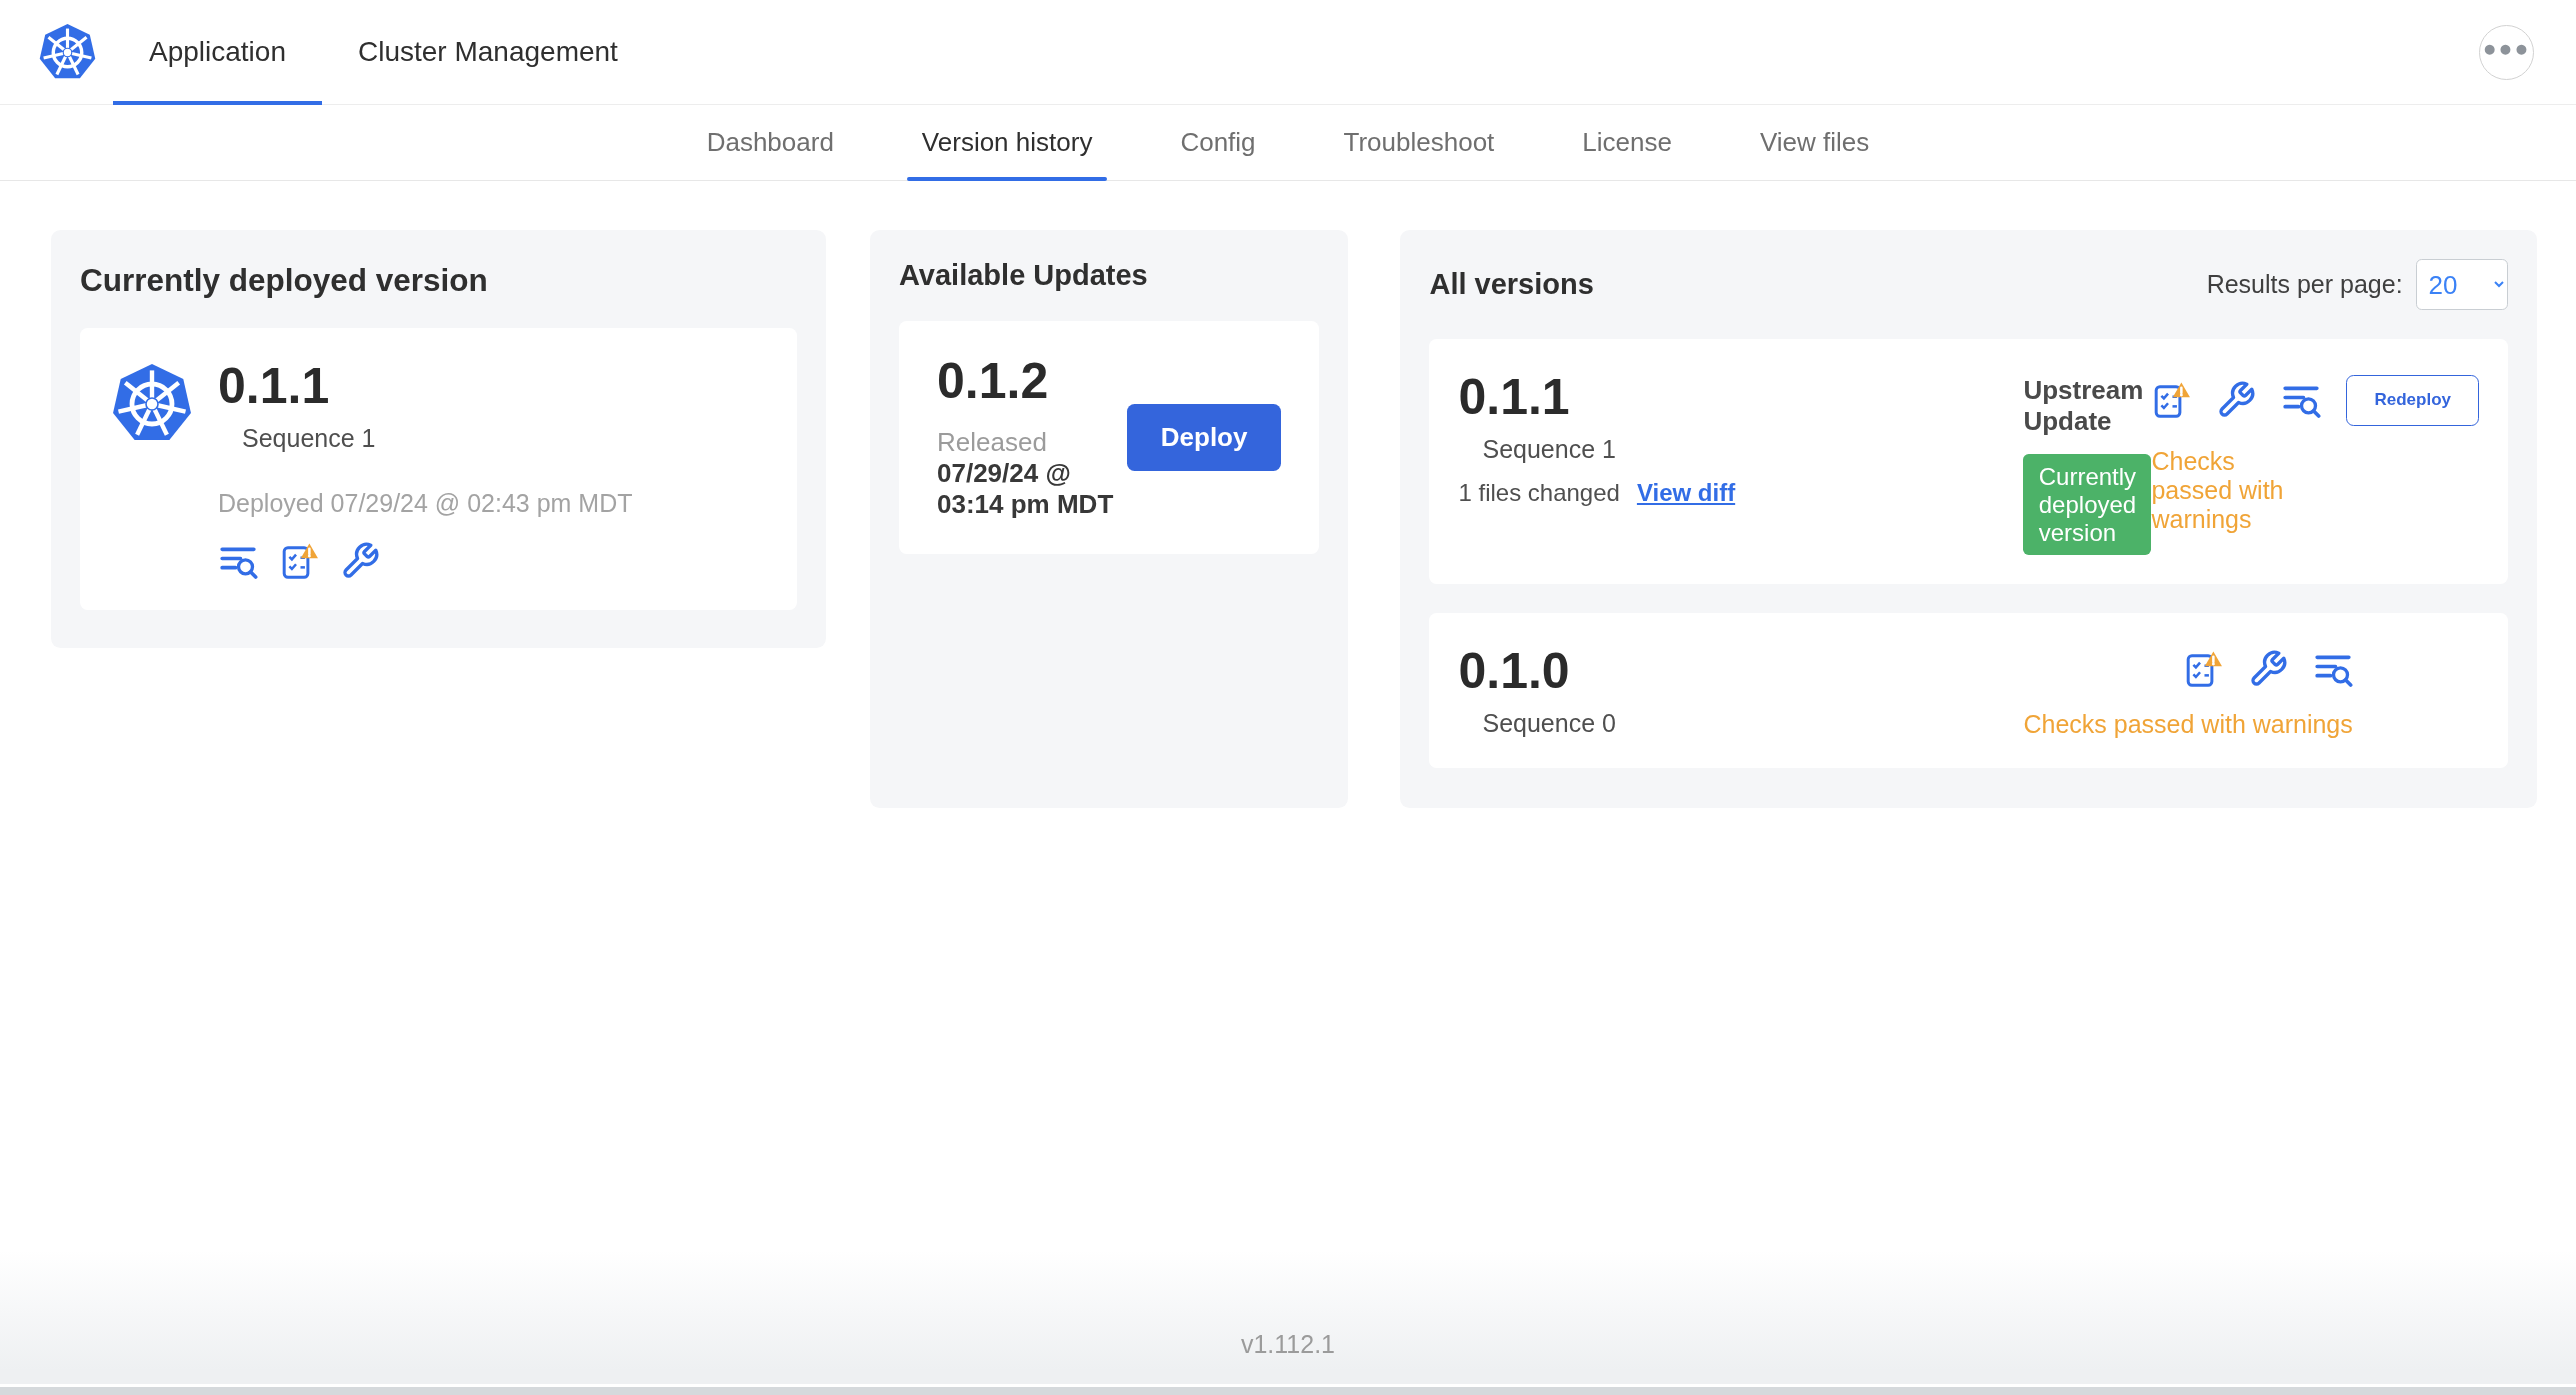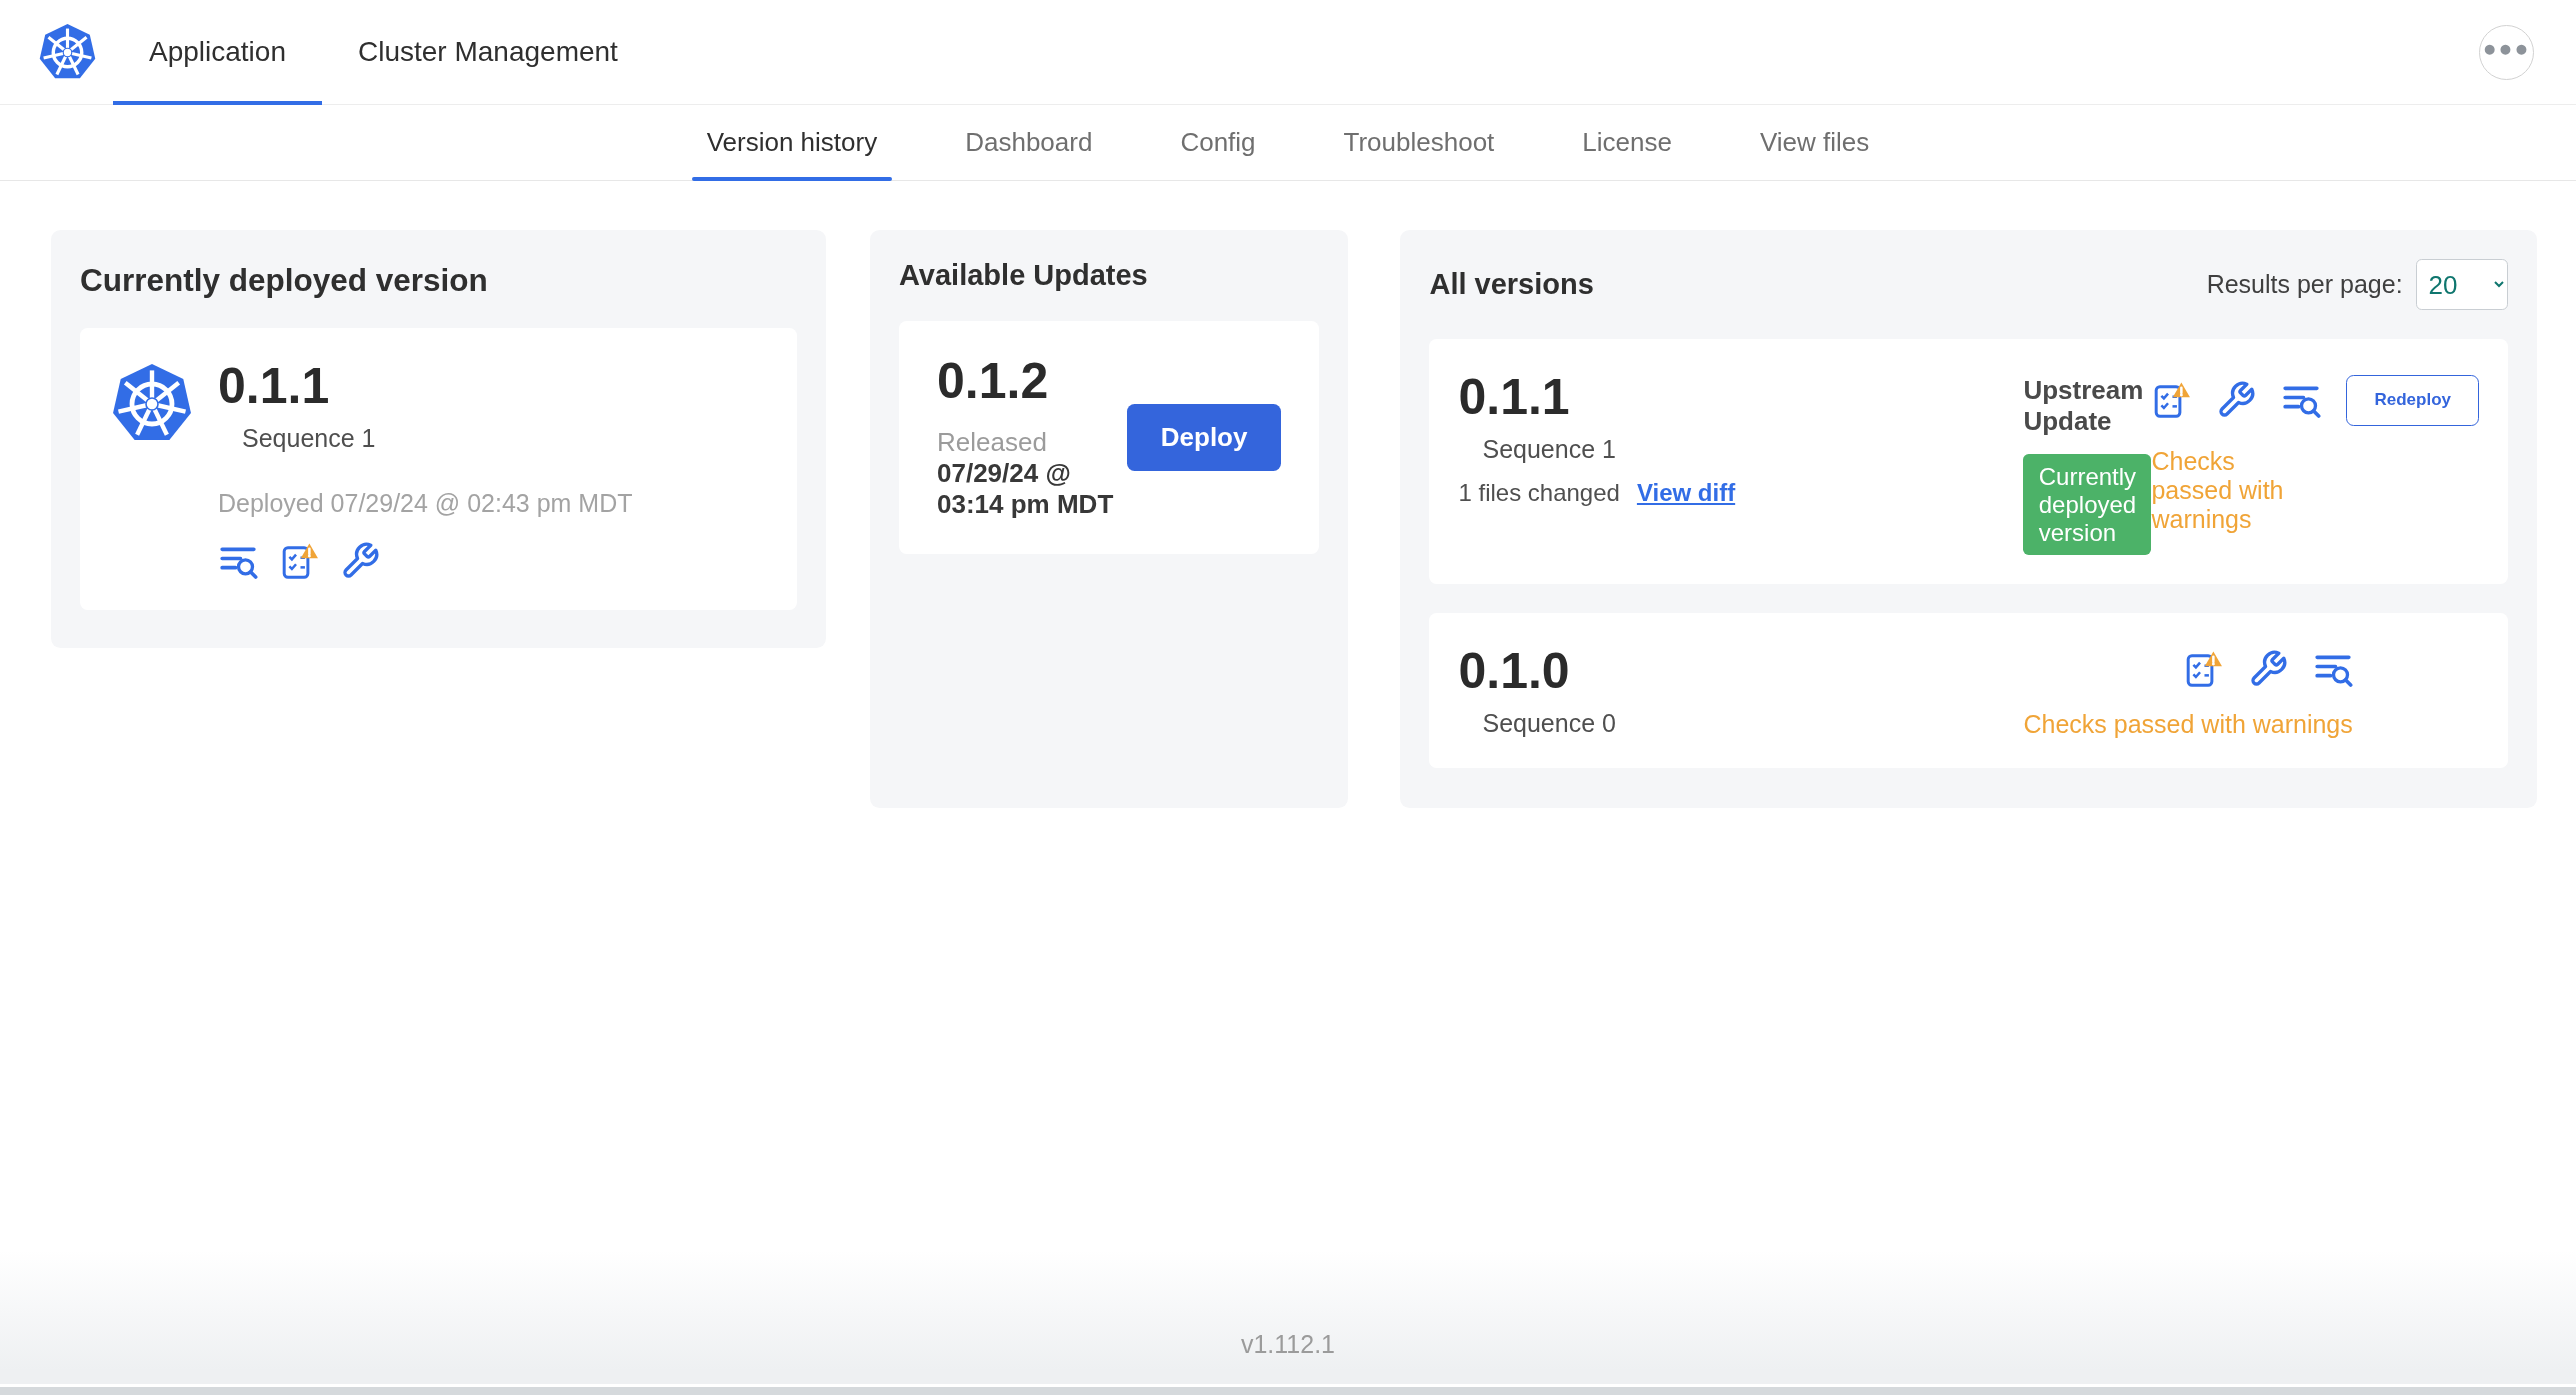--- a/index.html
+++ b/index.html
@@ -83,21 +83,21 @@
   .btn-primary {
     background: #3465dc; color: #fff; font-size: 26px; font-weight: 700;
     border: none; border-radius: 7.6px; padding: 18px 34px; cursor: pointer;
   }
 
   .panel-versions { padding: 29px 29px 40px; }
   .versions-head { display: flex; justify-content: space-between; align-items: center; }
   .rpp { display: flex; align-items: center; gap: 13.4px; font-size: 25px; color: #3f3f3f; }
   .rpp-select {
     font-size: 26px; padding: 8.6px 7.6px; width: 92px;
-    border: 1px solid #c9ced3; border-radius: 5.7px; background: #fff; color: #0f766e; cursor: pointer;
+    border: 1px solid #c9ced3; border-radius: 5.7px; background: #fff; color: #3b82f6; cursor: pointer;
   }
 
   .version-row {
     margin-top: 29px; background: #fff; border-radius: 7.6px;
     padding: 32px 29px 29px 29px; display: flex; align-items: flex-start;
   }
   .vr-left { flex: 0 0 565px; }
   .files-line { margin-top: 15.3px; display: flex; align-items: baseline; gap: 17px; font-size: 24px; color: #4f4f4f; }
   .link { color: #326de6; font-weight: 700; font-size: 24px; text-decoration: underline; cursor: pointer; }
   .vr-mid { flex: 1; padding-top: 3.8px; }
@@ -147,22 +147,22 @@
   <button class="topnav-tab active">Application</button>
   <button class="topnav-tab">Cluster Management</button>
   <div class="topnav-right">
     <button class="ellipsis-btn">
       <span class="dots">●●●</span>
     </button>
   </div>
 </header>
 
 <nav class="subnav">
+  <button class="subnav-item">Dashboard</button>
   <button class="subnav-item active">Version history</button>
-  <button class="subnav-item">Dashboard</button>
   <button class="subnav-item">Config</button>
   <button class="subnav-item">Troubleshoot</button>
   <button class="subnav-item">License</button>
   <button class="subnav-item">View files</button>
 </nav>
 
 <main class="main">
 
   <section class="panel panel-left">
     <h2 class="panel-title">Currently deployed version</h2>

